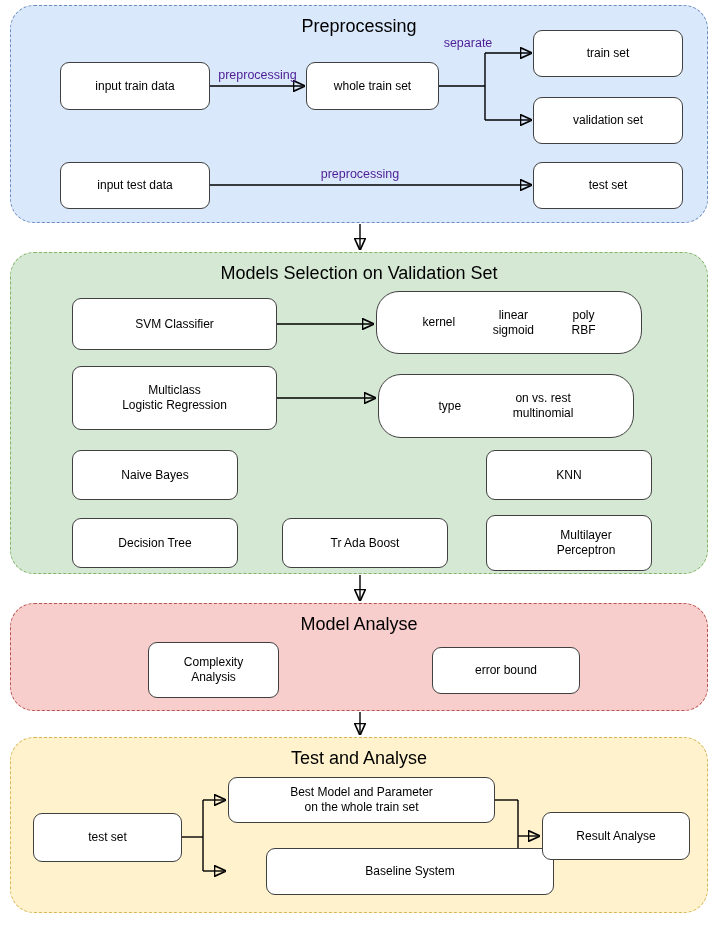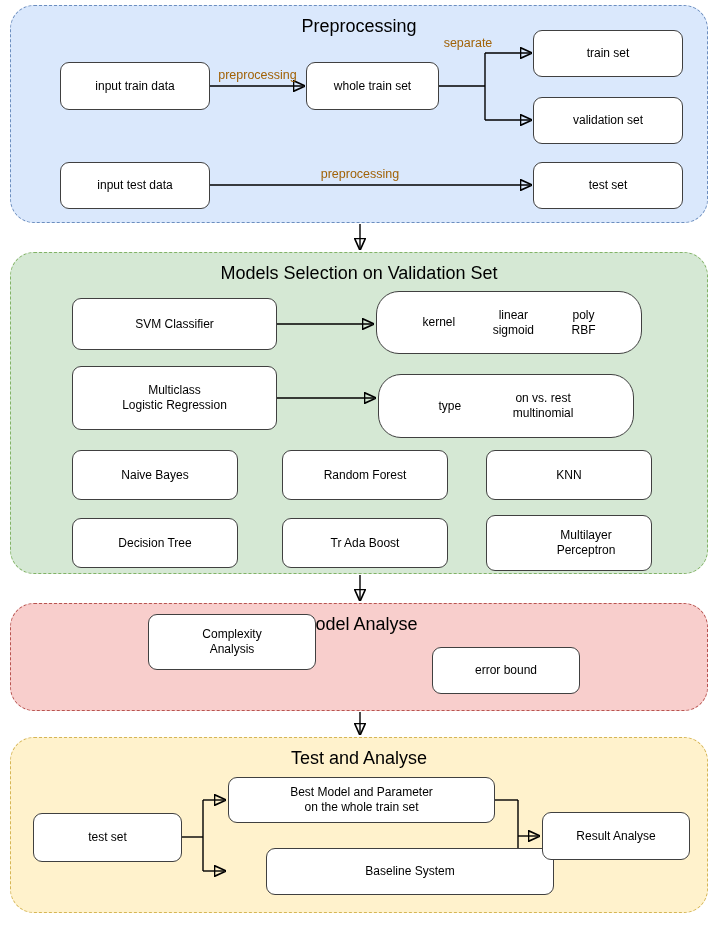--- a/index.html
+++ b/index.html
@@ -45,21 +45,21 @@
     white-space: pre-line;
     z-index: 2;
   }
   .param-box { justify-content: space-evenly; padding: 0 8px; border-radius: 23px; }
   .param-box .pcol { text-align: center; }
   .edge-label {
     position: absolute;
     font-size: 12.5px;
     line-height: 15px;
     text-align: center;
-    color: #a16207;
+    color: #4c1d95;
     z-index: 3;
   }
   svg.arrows {
     position: absolute;
     left: 0; top: 0;
     width: 720px; height: 926px;
     z-index: 1;
     pointer-events: none;
   }
   svg.arrows path { stroke: #000; stroke-width: 1.4; fill: none; }
@@ -133,28 +133,27 @@
   <div class="node" style="left:72px; top:366px; width:205px; height:64px;">Multiclass
 Logistic Regression</div>
 
   <div class="node param-box" style="left:378px; top:366px; width:256px; height:64px;margin-top:8px;">
     <span class="pcol">type</span>
     <span class="pcol">on vs. rest
 multinomial</span>
   </div>
 
   <div class="node" style="left:72px; top:450px; width:166px; height:50px;">Naive Bayes</div>
-  <div class="node" style="left:282px; top:450px; width:166px; height:50px;">Random Forest</div>
   <div class="node" style="left:486px; top:450px; width:166px; height:50px;">KNN</div>
   <div class="node" style="left:72px; top:518px; width:166px; height:50px;">Decision Tree</div>
   <div class="node" style="left:282px; top:518px; width:166px; height:50px;">Tr Ada Boost</div>
   <div class="node" style="left:486px; top:515px; width:166px; height:56px;padding-left:34px;">Multilayer
 Perceptron</div>
 
-  <div class="node" style="left:148px; top:614px; width:168px; height:56px;">Complexity
+  <div class="node" style="left:148px; top:642px; width:131px; height:56px;">Complexity
 Analysis</div>
   <div class="node" style="left:432px; top:647px; width:148px; height:47px;">error bound</div>
 
   <div class="node" style="left:33px; top:813px; width:149px; height:49px;">test set</div>
   <div class="node" style="left:228px; top:777px; width:267px; height:46px;">Best Model and Parameter
 on the whole train set</div>
   <div class="node" style="left:228px; top:848px; width:288px; height:47px;margin-left:38px;">Baseline System</div>
   <div class="node" style="left:542px; top:812px; width:148px; height:48px;">Result Analyse</div>
 
 </div>

